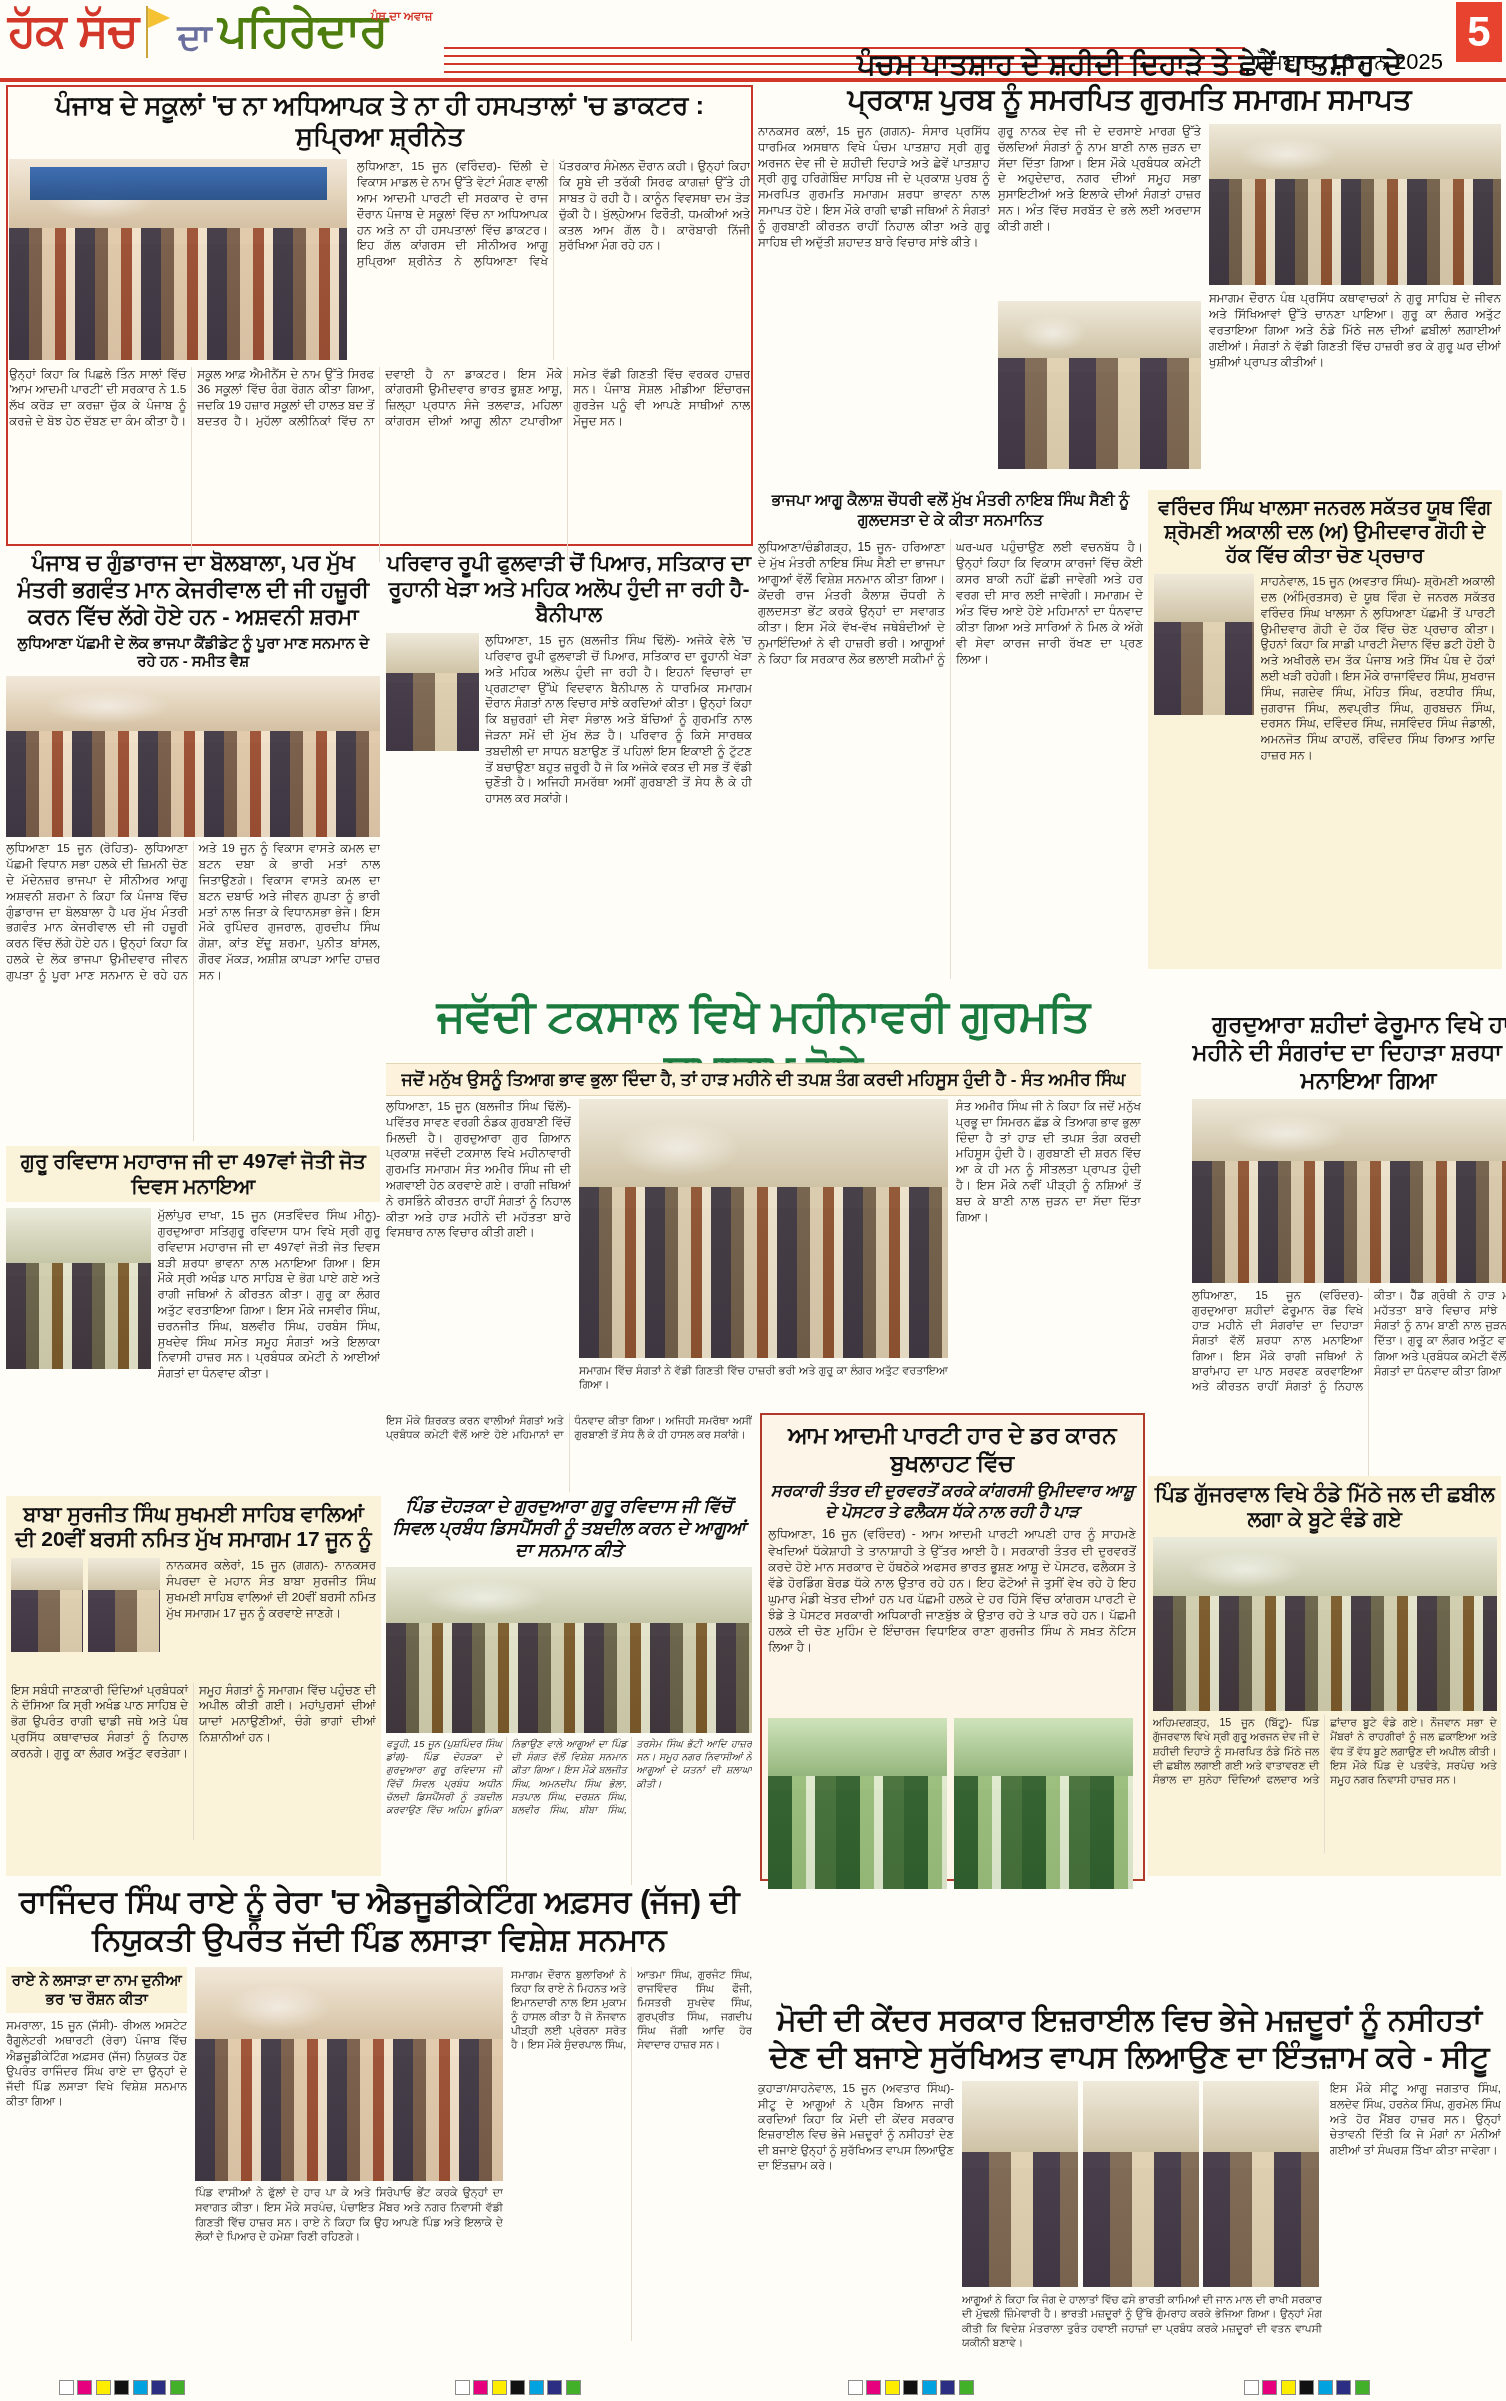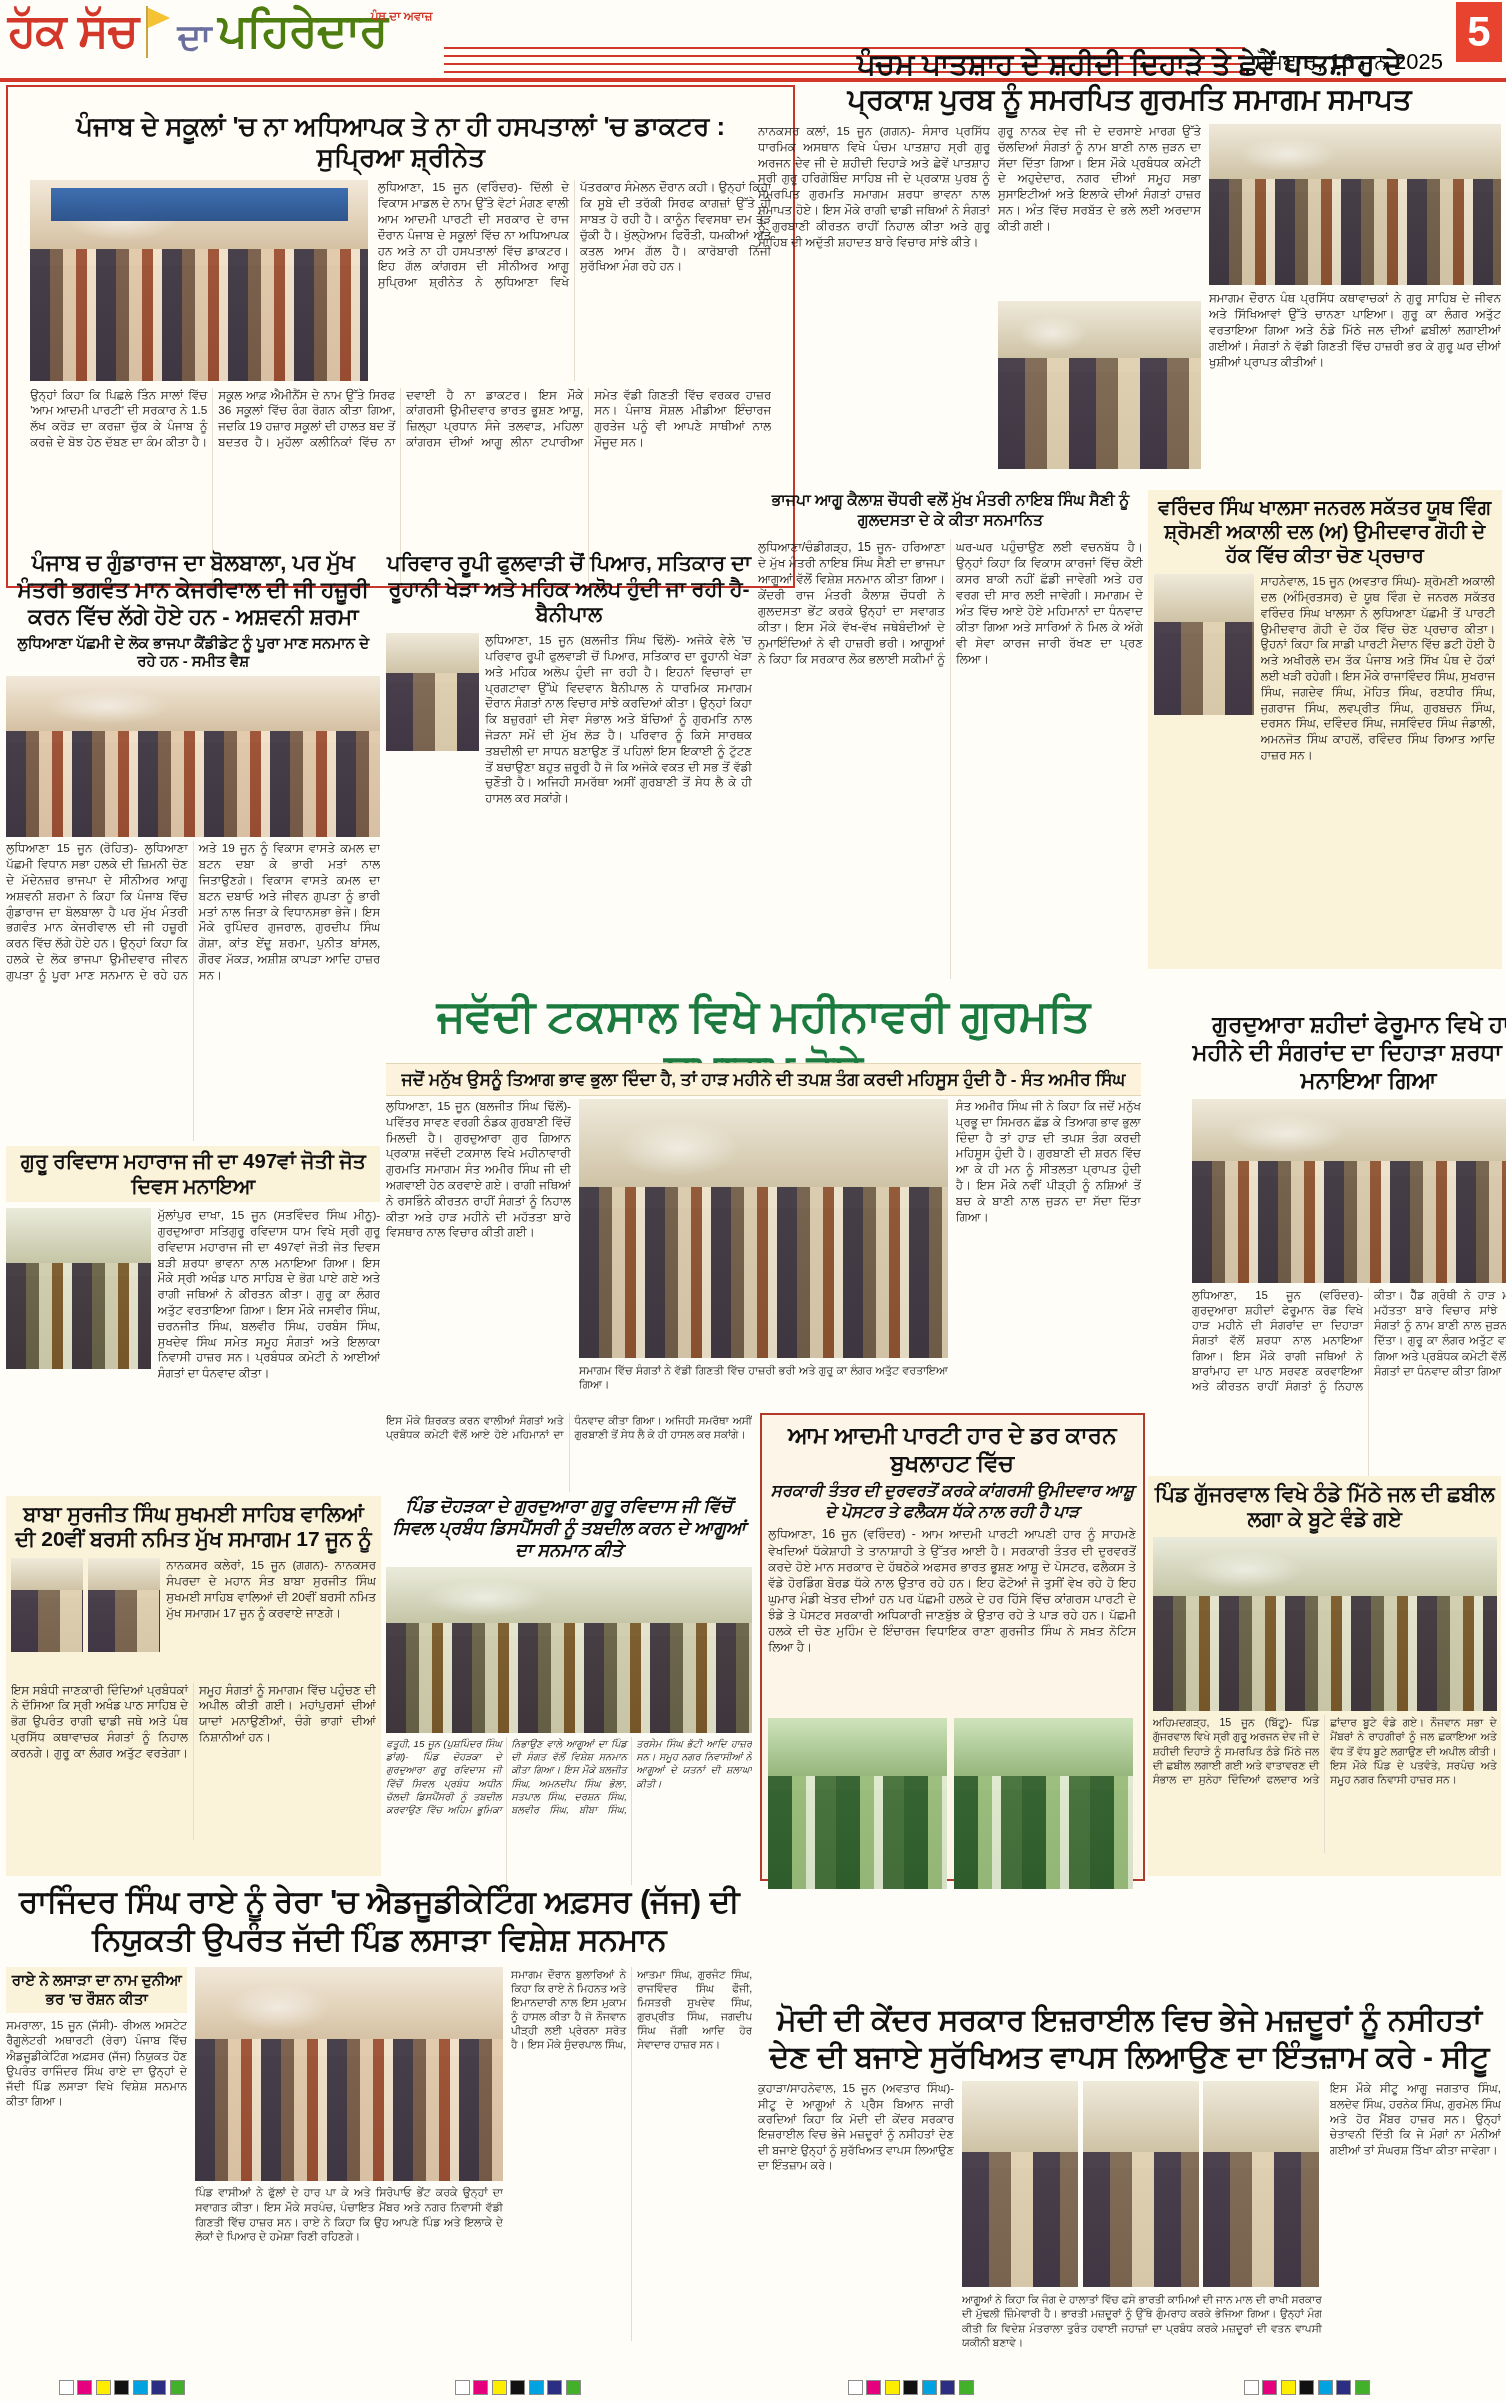--- a/index.html
+++ b/index.html
@@ -54,21 +54,21 @@
     <div></div>
       <div></div>
       <div></div>
       <div></div>
   </div>
 
   <div class="abs" style="right:63px;top:49px;font-size:22px;font-weight:normal;color:#000000;">ਸੋਮਵਾਰ, 16 ਜੂਨ 2025</div>
   <div class="abs" style="left:1456px;top:1.6px;width:46px;height:60px;background:#e8432e;color:#fff;display:flex;align-items:center;justify-content:center;font-size:42px;font-weight:bold;">5</div>
   <div class="abs" style="left:0;top:78px;width:1506px;height:3.9px;background:#d2372a;"></div>
 
-  <div class="abs border-red" style="left:6.3px;top:85px;width:741px;height:455px;padding:22px;background:#fffdf5;">
+  <div class="abs border-red" style="left:6.3px;top:85px;width:741px;height:455px;padding:1px;background:#fffdf5;">
     <div class="hl" style="font-size:26px;margin:1.6px 0 6.3px;">ਪੰਜਾਬ ਦੇ ਸਕੂਲਾਂ 'ਚ ਨਾ ਅਧਿਆਪਕ ਤੇ ਨਾ ਹੀ ਹਸਪਤਾਲਾਂ 'ਚ ਡਾਕਟਰ : ਸੁਪ੍ਰਿਆ ਸ਼੍ਰੀਨੇਤ</div>
     <div style="display:flex;gap:9.4px;">
       <div class="ph ph--warm" style="width:338px;height:201px;flex:0 0 auto;">
           <span class="glint"></span>
           <span class="banner"></span>
         </div>
       <div class="body cols2 oh" style="flex:1;height:201px;">ਲੁਧਿਆਣਾ, 15 ਜੂਨ (ਵਰਿੰਦਰ)- ਦਿੱਲੀ ਦੇ ਵਿਕਾਸ ਮਾਡਲ ਦੇ ਨਾਮ ਉੱਤੇ ਵੋਟਾਂ ਮੰਗਣ ਵਾਲੀ ਆਮ ਆਦਮੀ ਪਾਰਟੀ ਦੀ ਸਰਕਾਰ ਦੇ ਰਾਜ ਦੌਰਾਨ ਪੰਜਾਬ ਦੇ ਸਕੂਲਾਂ ਵਿੱਚ ਨਾ ਅਧਿਆਪਕ ਹਨ ਅਤੇ ਨਾ ਹੀ ਹਸਪਤਾਲਾਂ ਵਿੱਚ ਡਾਕਟਰ। ਇਹ ਗੱਲ ਕਾਂਗਰਸ ਦੀ ਸੀਨੀਅਰ ਆਗੂ ਸੁਪ੍ਰਿਆ ਸ਼੍ਰੀਨੇਤ ਨੇ ਲੁਧਿਆਣਾ ਵਿਖੇ ਪੱਤਰਕਾਰ ਸੰਮੇਲਨ ਦੌਰਾਨ ਕਹੀ। ਉਨ੍ਹਾਂ ਕਿਹਾ ਕਿ ਸੂਬੇ ਦੀ ਤਰੱਕੀ ਸਿਰਫ ਕਾਗਜ਼ਾਂ ਉੱਤੇ ਹੀ ਸਾਬਤ ਹੋ ਰਹੀ ਹੈ। ਕਾਨੂੰਨ ਵਿਵਸਥਾ ਦਮ ਤੋੜ ਚੁੱਕੀ ਹੈ। ਖੁੱਲ੍ਹੇਆਮ ਫਿਰੌਤੀ, ਧਮਕੀਆਂ ਅਤੇ ਕਤਲ ਆਮ ਗੱਲ ਹੈ। ਕਾਰੋਬਾਰੀ ਨਿੱਜੀ ਸੁਰੱਖਿਆ ਮੰਗ ਰਹੇ ਹਨ।</div>
     </div>
     <div class="body cols4 oh" style="height:195px;margin-top:6.3px;">ਉਨ੍ਹਾਂ ਕਿਹਾ ਕਿ ਪਿਛਲੇ ਤਿੰਨ ਸਾਲਾਂ ਵਿੱਚ 'ਆਮ ਆਦਮੀ ਪਾਰਟੀ' ਦੀ ਸਰਕਾਰ ਨੇ 1.5 ਲੱਖ ਕਰੋੜ ਦਾ ਕਰਜ਼ਾ ਚੁੱਕ ਕੇ ਪੰਜਾਬ ਨੂੰ ਕਰਜ਼ੇ ਦੇ ਬੋਝ ਹੇਠ ਦੱਬਣ ਦਾ ਕੰਮ ਕੀਤਾ ਹੈ। ਸਕੂਲ ਆਫ਼ ਐਮੀਨੈਂਸ ਦੇ ਨਾਮ ਉੱਤੇ ਸਿਰਫ 36 ਸਕੂਲਾਂ ਵਿੱਚ ਰੰਗ ਰੋਗਨ ਕੀਤਾ ਗਿਆ, ਜਦਕਿ 19 ਹਜ਼ਾਰ ਸਕੂਲਾਂ ਦੀ ਹਾਲਤ ਬਦ ਤੋਂ ਬਦਤਰ ਹੈ। ਮੁਹੱਲਾ ਕਲੀਨਿਕਾਂ ਵਿੱਚ ਨਾ ਦਵਾਈ ਹੈ ਨਾ ਡਾਕਟਰ। ਇਸ ਮੌਕੇ ਕਾਂਗਰਸੀ ਉਮੀਦਵਾਰ ਭਾਰਤ ਭੂਸ਼ਣ ਆਸ਼ੂ, ਜ਼ਿਲ੍ਹਾ ਪ੍ਰਧਾਨ ਸੰਜੇ ਤਲਵਾੜ, ਮਹਿਲਾ ਕਾਂਗਰਸ ਦੀਆਂ ਆਗੂ ਲੀਨਾ ਟਪਾਰੀਆ ਸਮੇਤ ਵੱਡੀ ਗਿਣਤੀ ਵਿੱਚ ਵਰਕਰ ਹਾਜ਼ਰ ਸਨ। ਪੰਜਾਬ ਸੋਸ਼ਲ ਮੀਡੀਆ ਇੰਚਾਰਜ ਗੁਰਤੇਜ ਪਨੂੰ ਵੀ ਆਪਣੇ ਸਾਥੀਆਂ ਨਾਲ ਮੌਜੂਦ ਸਨ।</div>
   </div>

